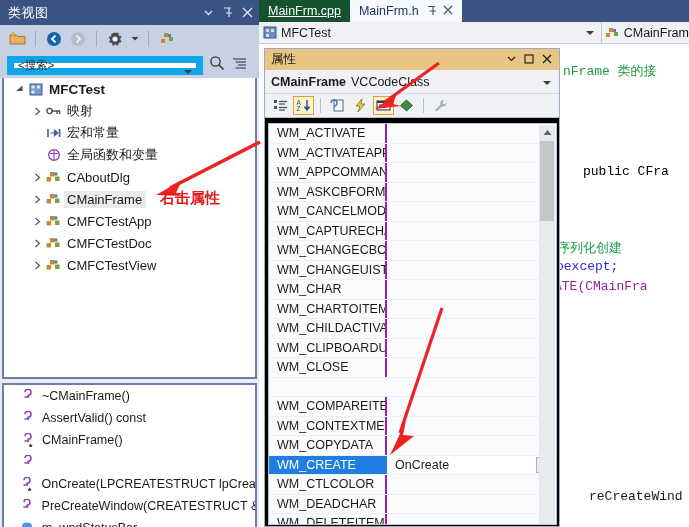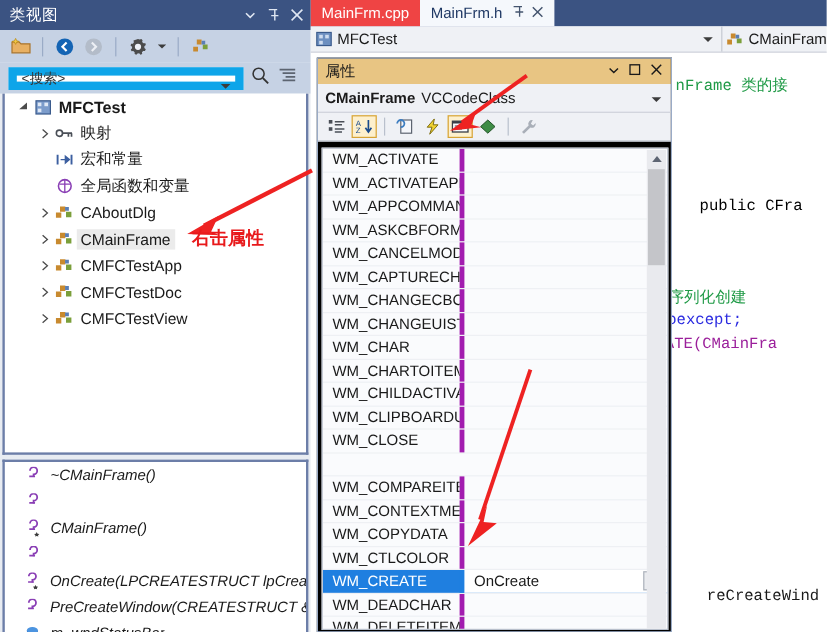--- a/index.html
+++ b/index.html
@@ -61,29 +61,29 @@
   .tr .ico { width: 20px; display: flex; justify-content: center; align-items: center; }
   .tr .lbl { padding-left: 3px; white-space: nowrap; }
   .tr.root .lbl { font-weight: bold; font-size: 13.5px; }
   .tr.sel .lbl { background: #ebebeb; padding: 1px 4px 1px 3px; }
 
   #cv-members {
     position: absolute; left: 2px; top: 383px; width: 255px; height: 144px;
     background: #ffffff; border: 2px solid #6c7ea8; border-bottom: none;
     overflow: hidden;
   }
-  .mr { display: flex; align-items: center; height: 22px; font-size: 12.5px; color: #1a1a1a; padding-left: 14px; font-style: italic; }
+  .mr { display: flex; align-items: center; height: 22px; font-size: 12.5px; color: #1a1a1a; padding-left: 14px; }
   .mr .ico { width: 20px; display: flex; justify-content: center; align-items: center; }
   .mr .lbl { padding-left: 4px; white-space: nowrap; overflow: hidden; }
 
   
   #editor-area { position: absolute; left: 259px; top: 0; width: 430px; height: 527px; background: #ffffff; }
   #tabstrip { position: absolute; left: 0; top: 0; width: 430px; height: 22px; background: #3b5382; display: flex; }
   .tab { height: 22px; display: flex; align-items: center; padding: 0 9px; font-size: 12.5px; }
-  .tab.inactive { background: #ef4444; color: #ffffff; }
+  .tab.inactive { background: #14532d; color: #ffffff; text-decoration: underline; }
   .tab.active { background: #f5f8fc; color: #1f3864; }
   .tab .pin { margin-left: 7px; color: #44546e; font-size: 10px; }
   .tab .x { margin-left: 6px; color: #44546e; font-size: 12px; }
 
   #navbar { position: absolute; left: 0; top: 22px; width: 430px; height: 22px; background: #eff1f5;
     border-bottom: 1px solid #c9cdd6; display: flex; align-items: center; }
   .nav-combo { display: flex; align-items: center; height: 21px; position: relative; }
   .nav-combo.first { width: 343px; border-right: 1px solid #c5c9d2; }
   .nav-combo .ico { width: 22px; display:flex; align-items:center; justify-content:center; }
   .nav-combo .txt { font-size: 12.5px; color: #1a1a1a; }
@@ -122,21 +122,21 @@
   .ptb { width: 21px; height: 19px; display: flex; align-items: center; justify-content: center; }
   .ptb.on { background: #fdf0cd; border: 1px solid #d6a336; }
   .ptbsep { width: 1px; height: 15px; background: #b9c0cc; margin: 0 4px; }
 
   #props-list {
     position: absolute; left: 3px; top: 74px; width: 289px; height: 402px;
     background: #fafbfd; border: 1px solid #b9c0cc; overflow: hidden;
   }
   .prow { display: flex; height: 19.5px; align-items: center; border-bottom: 1px solid #eef0f4; }
   .prow .k { width: 118px; font-size: 12.5px; color: #1a1a1a; padding-left: 8px;
-    white-space: nowrap; overflow: hidden; border-right: 4px solid #a21caf; height: 100%;
+    white-space: nowrap; overflow: hidden; border-right: 2px solid #a21caf; height: 100%;
     display: flex; align-items: center; }
   .prow .v { flex: 1; font-size: 12.5px; color: #1a1a1a; padding-left: 8px;
     display: flex; align-items: center; height: 100%; position: relative; }
   .prow.selected { background: #1f7fe0; }
   .prow.selected .k { color: #ffffff; border-right-color: #1f7fe0; }
   .prow.selected .v { background: #ffffff; }
   .vdrop { position: absolute; right: 1px; top: 1px; width: 19px; height: 16px; background: #eaecef;
     border: 1px solid #acb2bb; display: flex; align-items: center; justify-content: center; }
   .vdrop i { display:block; width:0; height:0; border-left: 4px solid transparent;
     border-right: 4px solid transparent; border-top: 5px solid #4a4f57; }
@@ -387,20 +387,21 @@
           </span>
           <span class="lbl">~CMainFrame()</span>
         </div>
         <div class="mr">
           <span class="ico">
             <svg width="15" height="14" viewBox="0 0 15 14">
               <path d="M4 3.3 a3 3 0 1 1 3 3 v2.2" stroke="#8a3fb5" stroke-width="1.5" fill="none"></path>
               <path d="M3.4 8 H8.2" stroke="#8a3fb5" stroke-width="1.4"></path>
             </svg>
           </span>
+          <span class="lbl">AssertValid() const</span>
         </div>
         <div class="mr">
           <span class="ico">
             <svg width="15" height="14" viewBox="0 0 15 14">
               <path d="M4 3.3 a3 3 0 1 1 3 3 v2.2" stroke="#8a3fb5" stroke-width="1.5" fill="none"></path>
               <path d="M3.4 8 H8.2" stroke="#8a3fb5" stroke-width="1.4"></path>
               <path d="M9.6 10.4 l0.7 1.4 1.5 0.2 -1.1 1 0.3 1.5 -1.4 -0.8 -1.4 0.8 0.3 -1.5 -1.1 -1 1.5 -0.2 z" fill="#3c3c3c"></path>
             </svg>
           </span>
           <span class="lbl">CMainFrame()</span>
@@ -670,33 +671,33 @@
             <div class="v">
               <span></span>
             </div>
           </div>
           <div class="prow">
             <div class="k">WM_COPYDATA</div>
             <div class="v">
               <span></span>
             </div>
           </div>
-          <div class="prow">
-            <div class="k">WM_CTLCOLOR</div>
-            <div class="v">
-              <span></span>
-            </div>
-          </div>
           <div class="prow selected">
             <div class="k">WM_CREATE</div>
             <div class="v">
               <span>OnCreate</span>
               <span class="vdrop">
                 <i></i>
               </span>
+            </div>
+          </div>
+          <div class="prow">
+            <div class="k">WM_CTLCOLOR</div>
+            <div class="v">
+              <span></span>
             </div>
           </div>
           <div class="prow">
             <div class="k">WM_DEADCHAR</div>
             <div class="v">
               <span></span>
             </div>
           </div>
           <div class="prow">
             <div class="k">WM_DELETEITEM</div>

